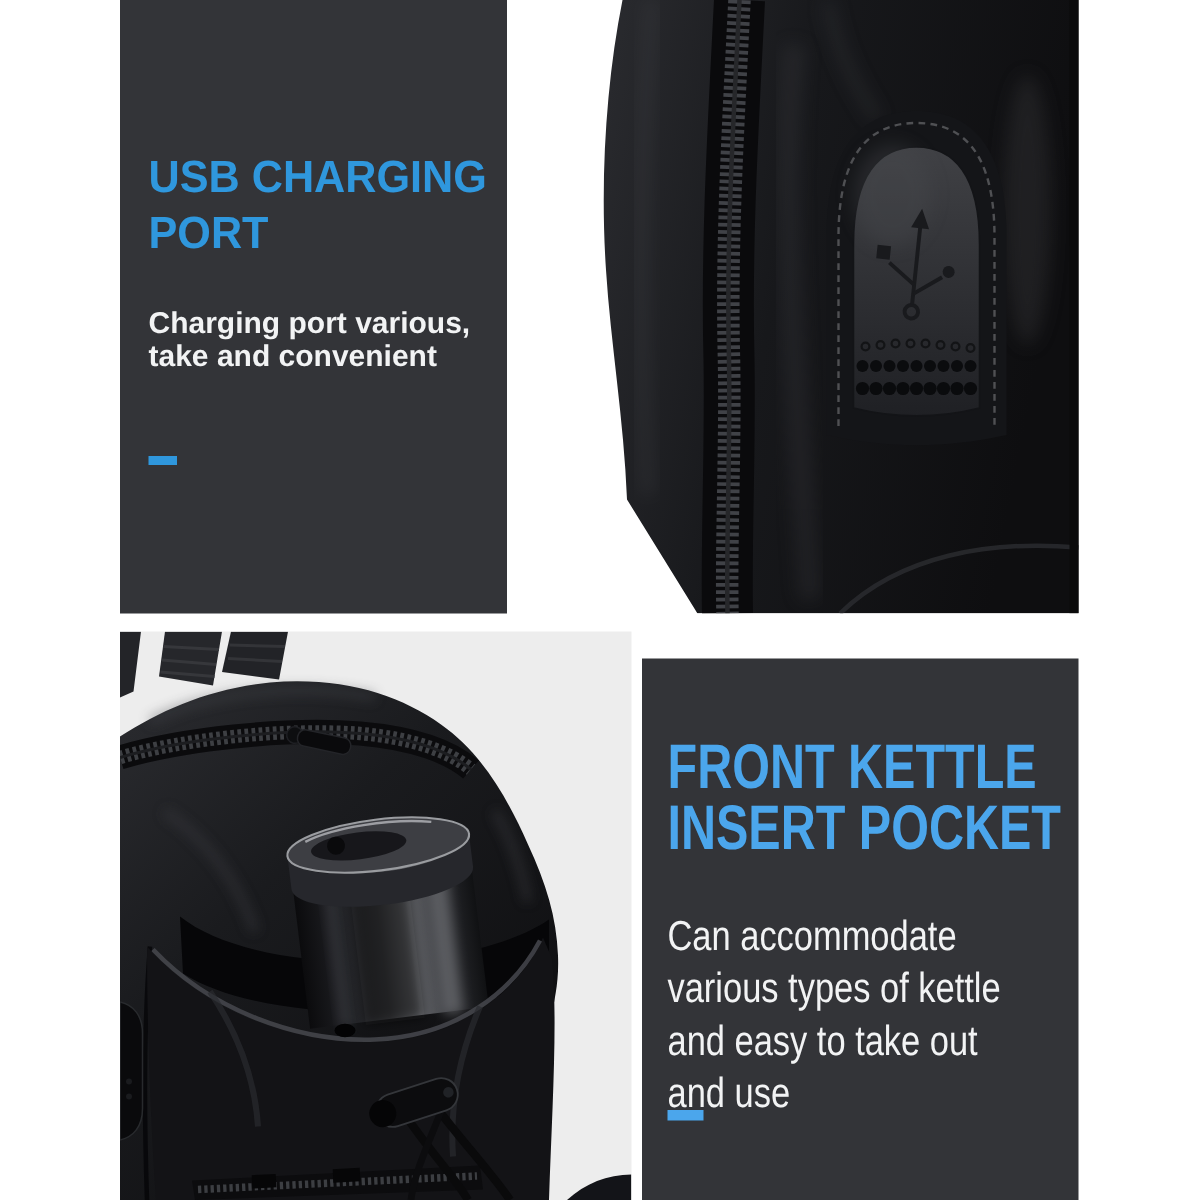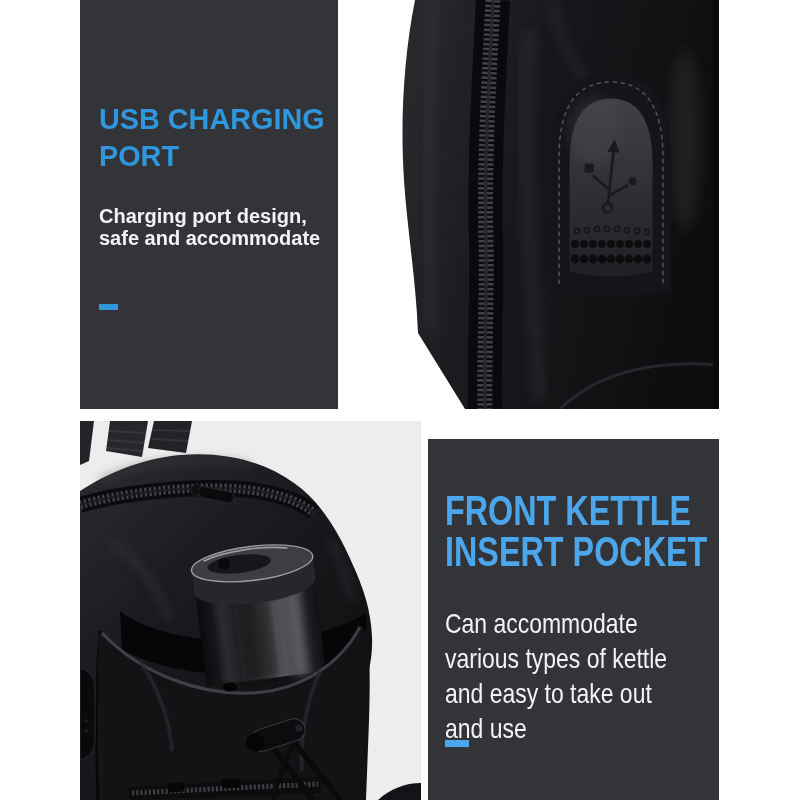--- a/index.html
+++ b/index.html
@@ -37,22 +37,22 @@
 <body>
 
 <div class="stage">
 
   <div class="panel panel-top">
     <h2 class="heading heading-top">
       <span class="line">USB CHARGING</span>
       <span class="line">PORT</span>
     </h2>
     <p class="bodycopy body-top">
-      <span class="line">Charging port design,</span>
-      <span class="line">safe and accommodate</span>
+      <span class="line">Charging port various,</span>
+      <span class="line">take and convenient</span>
     </p>
     <div class="dash dash-top"></div>
   </div>
 
   <div class="photo photo-top">
     <svg width="342" height="409" viewBox="0 0 342 409">
       <defs>
         <linearGradient id="bagTopGrad" x1="0" y1="0" x2="1" y2="0.25">
           <stop offset="0" stop-color="#2a2b2f"></stop>
             <stop offset="0.45" stop-color="#17181b"></stop>

